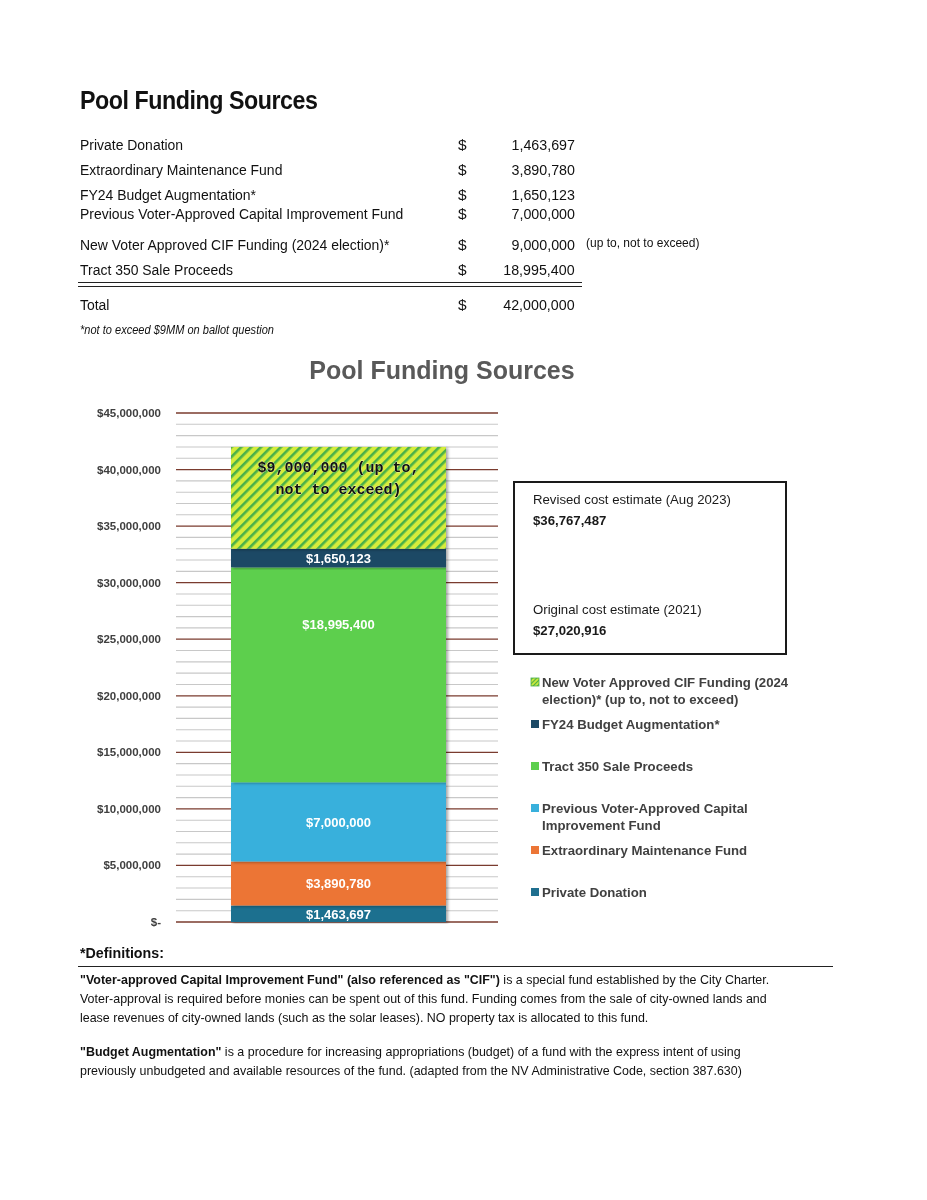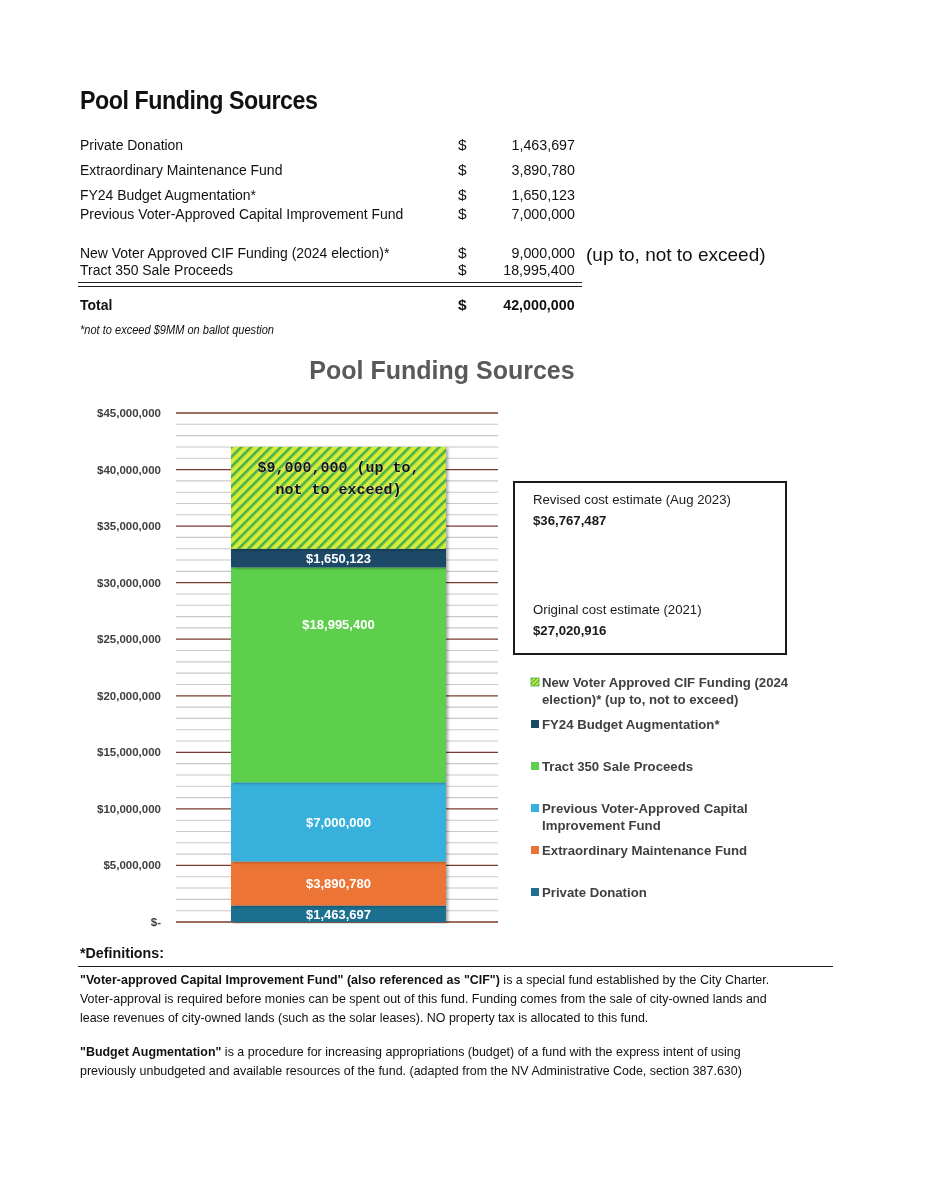--- a/index.html
+++ b/index.html
@@ -3,22 +3,22 @@
 <meta charset="utf-8">
 <style>
   html, body { margin: 0; padding: 0; background: #ffffff; }
   body { width: 927px; height: 1200px; position: relative; overflow: hidden; font-family: "Liberation Sans", sans-serif; color: #111; }
   .abs { position: absolute; }
   #doc-title { left: 80px; top: 86px; font-size: 25px; font-weight: bold; letter-spacing: -0.5px; transform: scaleX(0.93); transform-origin: left; }
   .row { position: absolute; left: 80px; width: 660px; height: 25px; font-size: 15.5px; }
   .row .lbl { position: absolute; left: 0; top: 0; transform: scaleX(0.9); transform-origin: left; white-space: nowrap; }
   .row .cur { position: absolute; left: 378px; top: 0; }
   .row .val { position: absolute; right: 165px; top: 0; text-align: right; transform: scaleX(0.92); transform-origin: right; }
-  .row .note { position: absolute; left: 506px; top: 0; font-size: 19px; white-space: nowrap; }
-  .row.total { font-weight: bold; }
+  .row .note { position: absolute; left: 506px; top: 0; font-size: 12px; white-space: nowrap; }
+  .row.total { font-weight: normal; }
   #dbl-rule { left: 78px; top: 282px; width: 504px; height: 3px; border-top: 1.5px solid #222; border-bottom: 1.5px solid #222; }
   #footnote { left: 80px; top: 323px; font-size: 12px; font-style: italic; transform: scaleX(0.92); transform-origin: left; white-space: nowrap; }
   #chart-svg { position: absolute; left: 0; top: 340px; }
   #def-heading { left: 80px; top: 944px; font-size: 15.5px; font-weight: bold; transform: scaleX(0.92); transform-origin: left; }
   #def-rule { left: 78px; top: 966px; width: 755px; height: 0; border-top: 1.5px solid #222; }
   .def-p { position: absolute; left: 80px; width: 760px; font-size: 13.4px; line-height: 19px; transform: scaleX(0.93); transform-origin: left; }
   .def-p b { font-weight: bold; }
 </style>
 </head>
 <body>
@@ -39,21 +39,21 @@
   <div class="row" style="top:186px">
     <span class="lbl">FY24 Budget Augmentation*</span>
     <span class="cur">$</span>
     <span class="val">1,650,123</span>
   </div>
   <div class="row" style="top:205px">
     <span class="lbl">Previous Voter-Approved Capital Improvement Fund</span>
     <span class="cur">$</span>
     <span class="val">7,000,000</span>
   </div>
-  <div class="row" style="top:244px">
+  <div class="row" style="top:236px">
     <span class="lbl">New Voter Approved CIF Funding (2024 election)*</span>
     <span class="cur">$</span>
     <span class="val">9,000,000</span>
     <span class="note">(up to, not to exceed)</span>
   </div>
   <div class="row" style="top:261px">
     <span class="lbl">Tract 350 Sale Proceeds</span>
     <span class="cur">$</span>
     <span class="val">18,995,400</span>
   </div>

